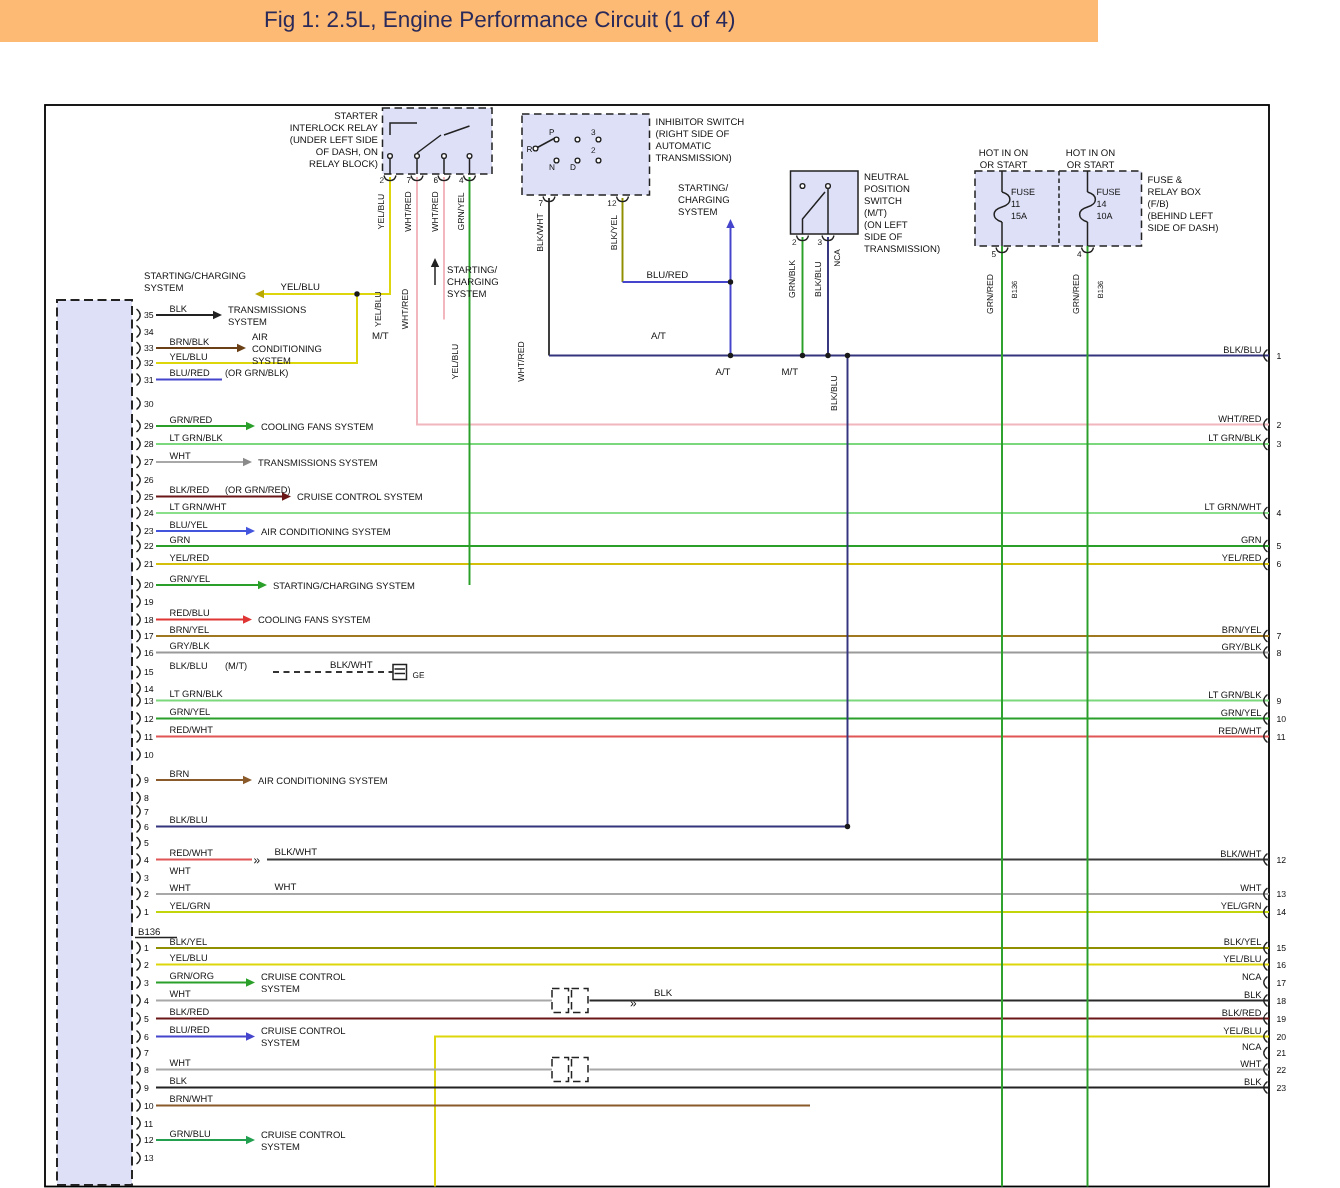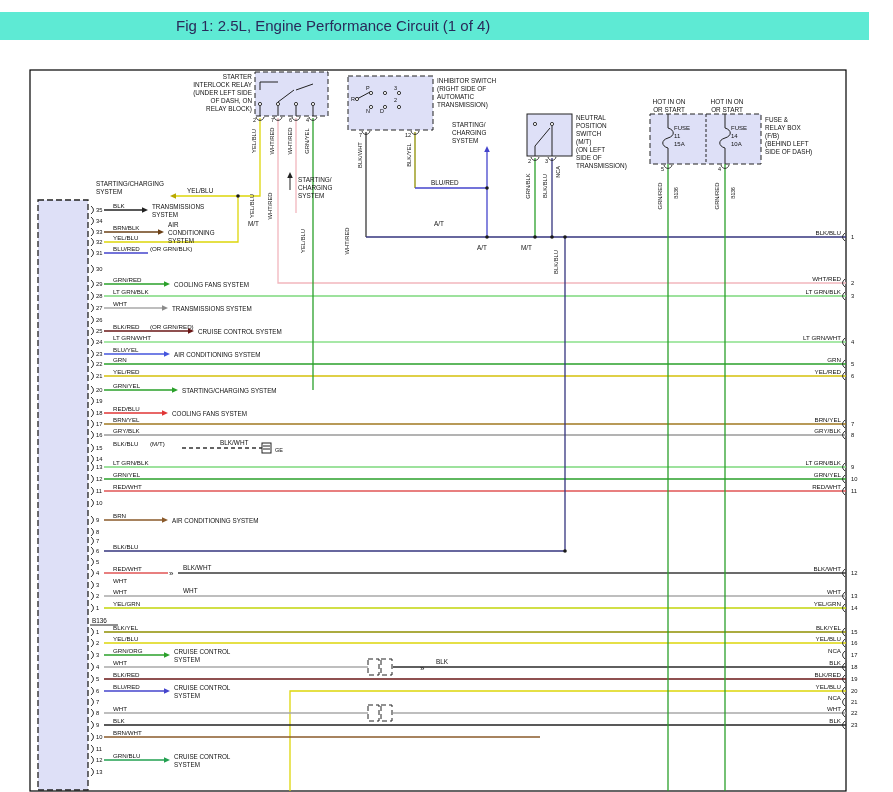--- a/index.html
+++ b/index.html
@@ -1,18 +1,18 @@
 <!DOCTYPE html>
 <html><head>
 <meta charset="utf-8">
 <style>
   html,body{margin:0;padding:0;background:#fff;}
   .page{position:relative;width:893px;height:792px;background:#fff;overflow:hidden;
         font-family:"Liberation Sans",sans-serif;}
-  .header-bar{position:absolute;left:0;top:12px;width:869px;height:28px;background:#5eead4;}
+  .header-bar{position:absolute;left:0;top:0;width:732px;height:28px;background:#fdba74;}
   .fig-title{position:absolute;left:176px;top:5px;font-size:15px;color:#2a2a5a;
              font-family:"Liberation Sans",sans-serif;white-space:nowrap;}
   svg{position:absolute;left:0;top:0;}
   svg text{font-family:"Liberation Sans",sans-serif;}
 </style>
 </head>
 <body>
 
 <div class="page">
   <div class="header-bar">

